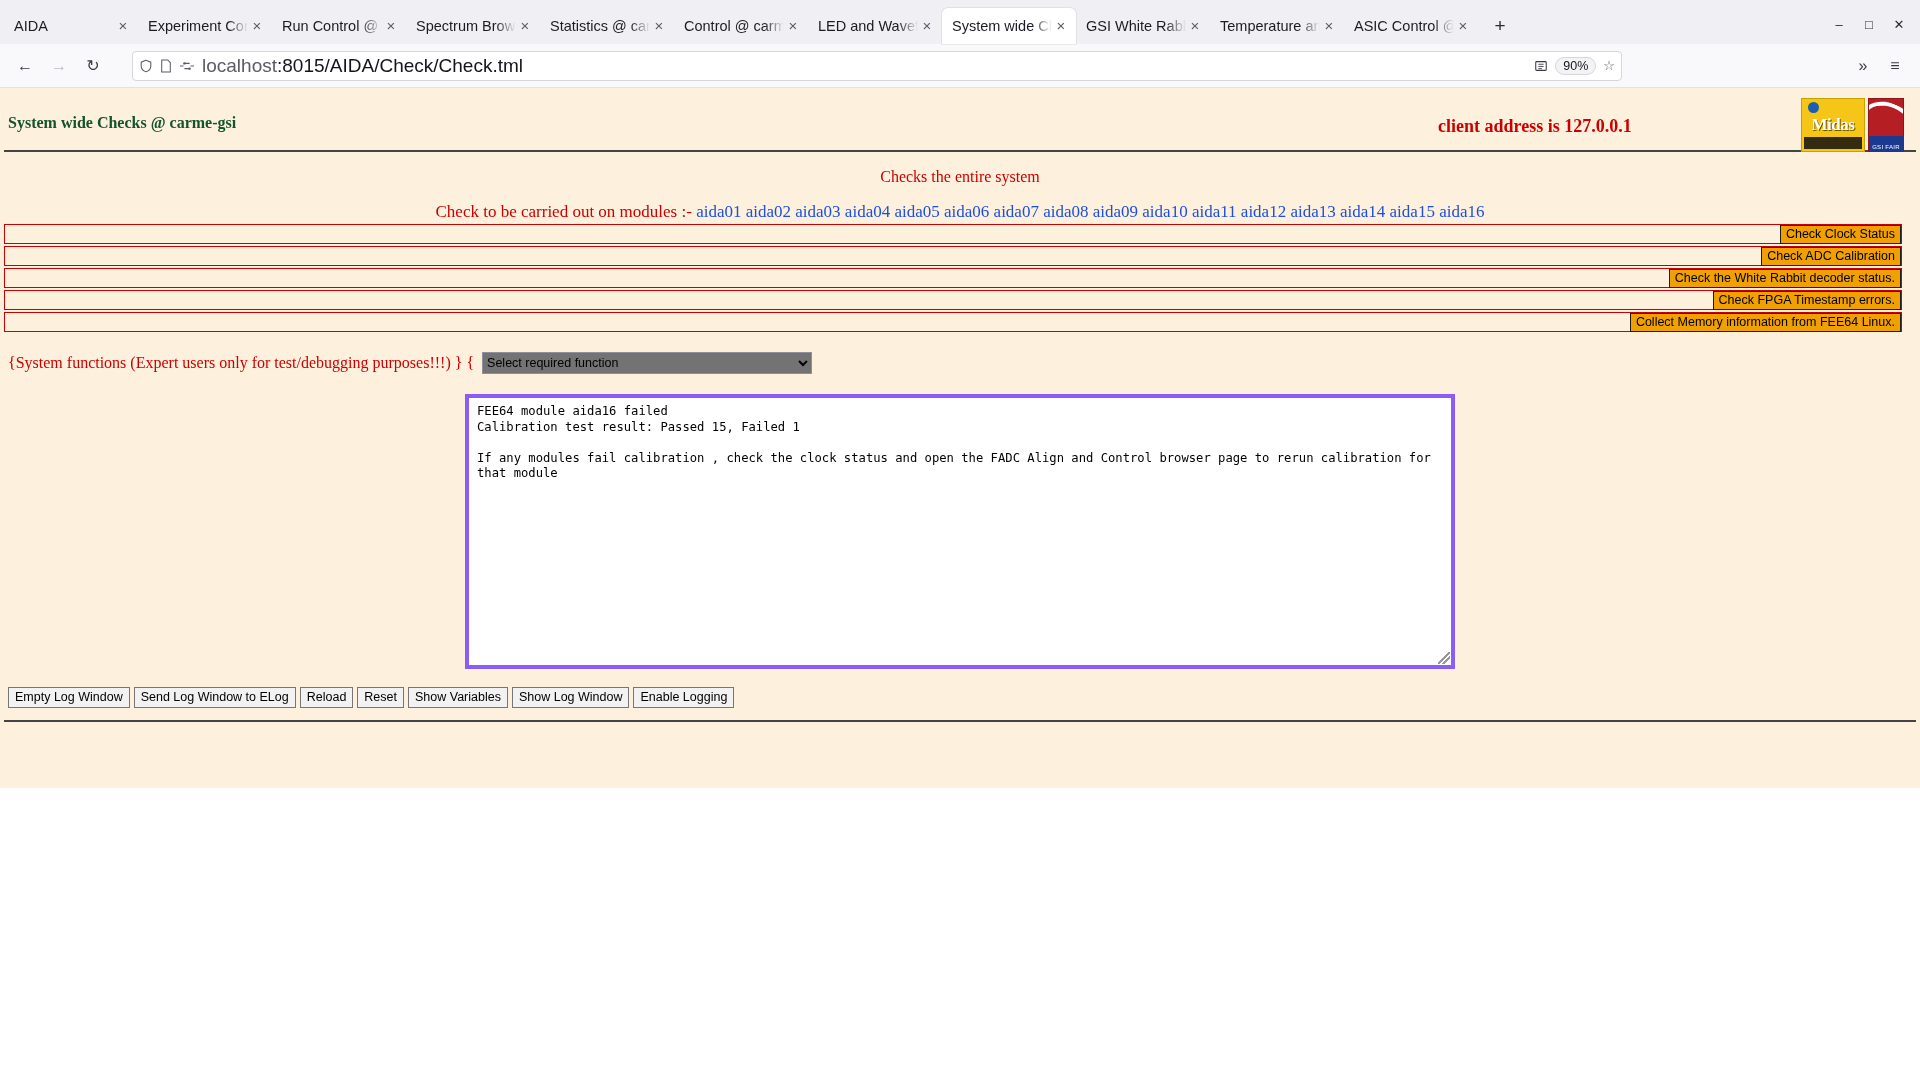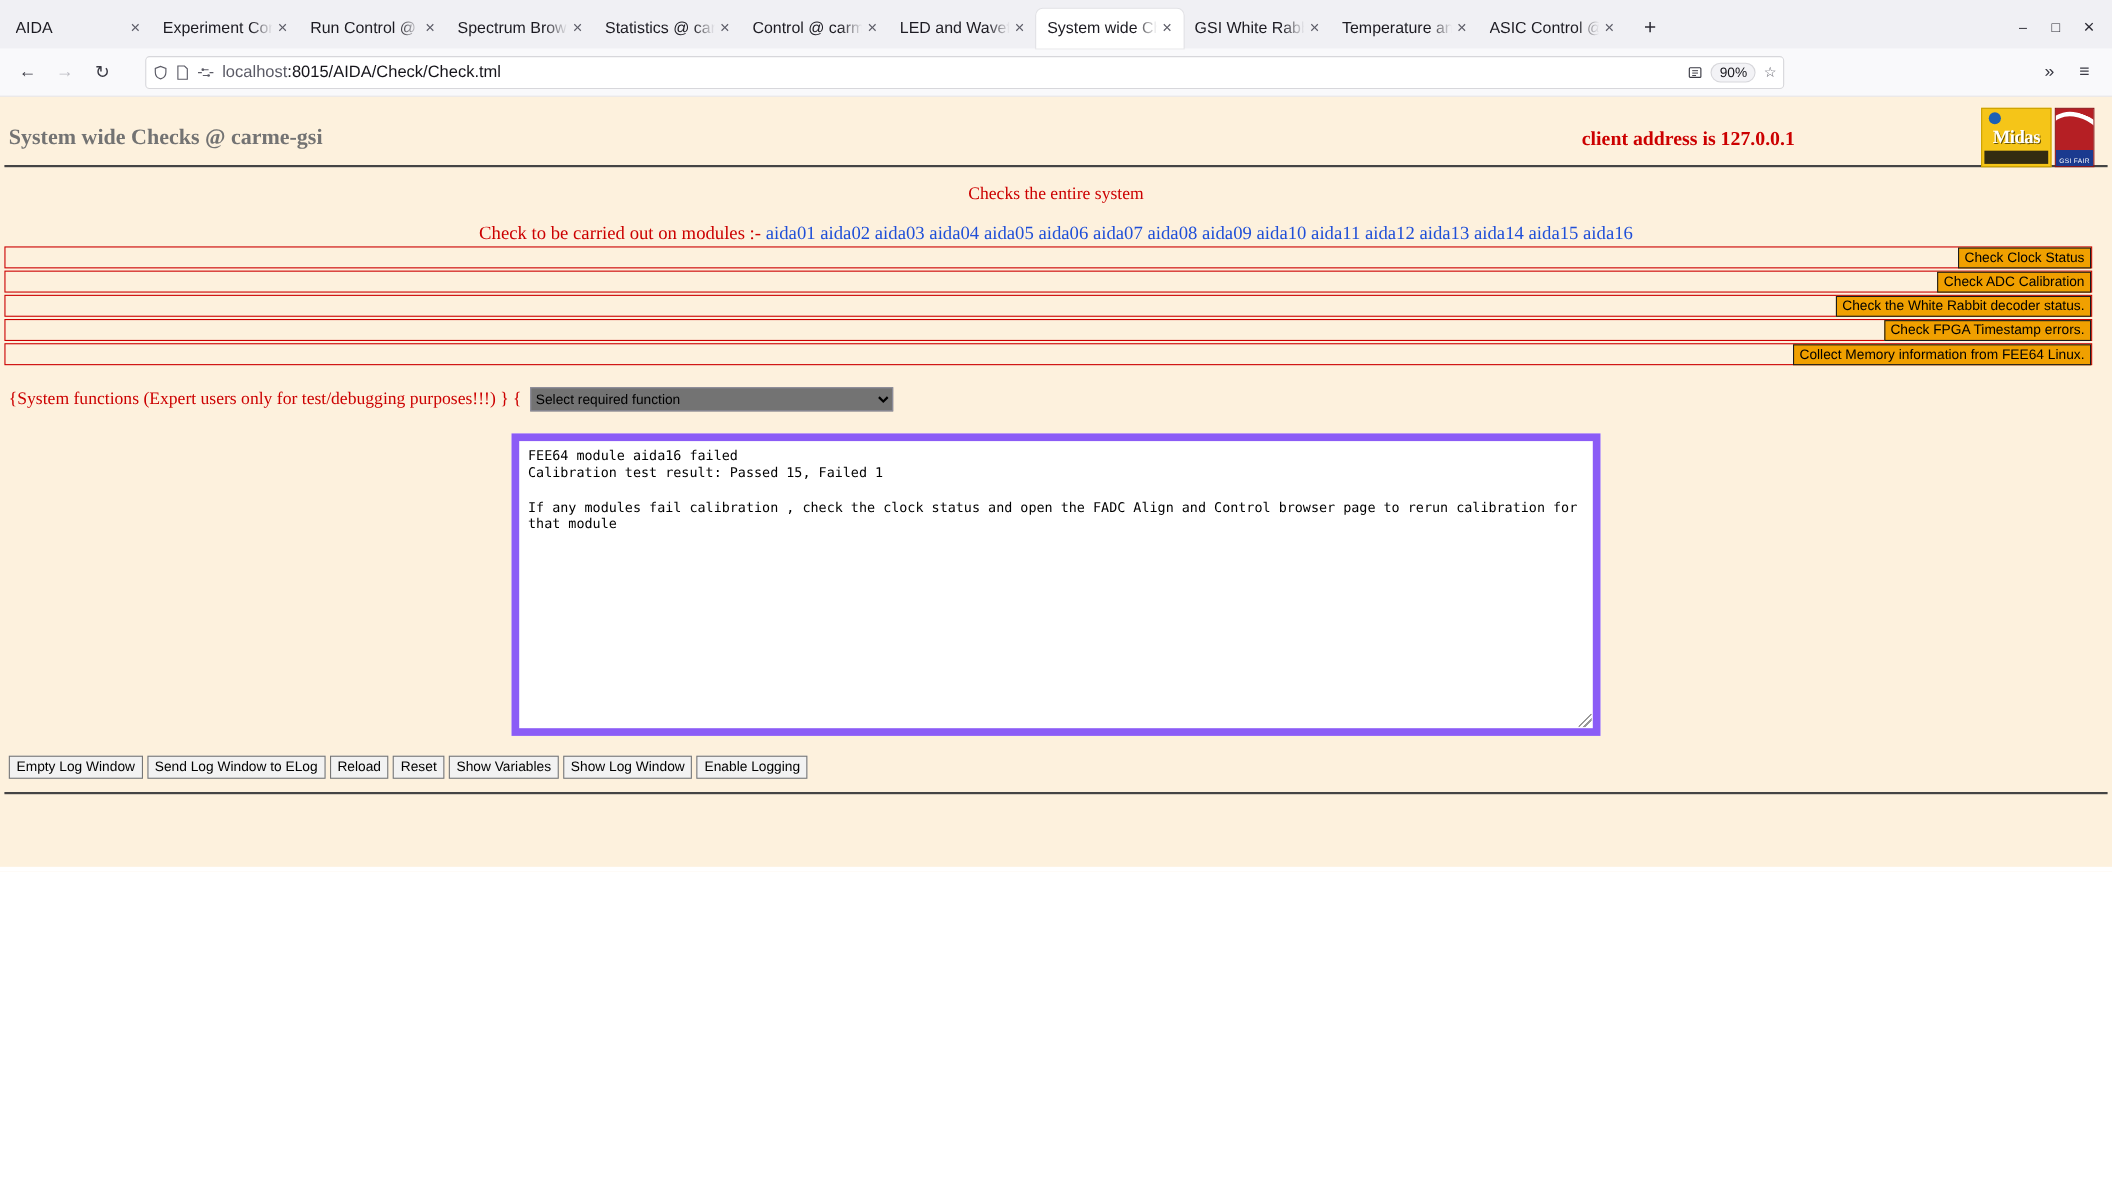--- a/index.html
+++ b/index.html
@@ -132,21 +132,21 @@
     gap: 7px;
   }
   .urlbar .u-icon {
     color: #5b5b66;
     font-size: 13px;
     display: flex;
     align-items: center;
   }
   .urlbar .url-text {
     flex: 1 1 auto;
-    font-size: 15px;
+    font-size: 19px;
     color: #15141a;
     white-space: nowrap;
     overflow: hidden;
   }
   .urlbar .url-text .host { color: #5b5b66; }
   .zoom-badge {
     font-size: 12.5px;
     color: #15141a;
     border: 1px solid #d7d7db;
     border-radius: 10px;
@@ -169,23 +169,23 @@
   }
   .hdr {
     display: flex;
     align-items: flex-start;
     padding: 18px 18px 0 8px;
     height: 62px;
     box-sizing: border-box;
     position: relative;
   }
   .hdr-title {
-    color: #737373;
+    color: #14532d;
     font-weight: bold;
-    font-size: 20px;
+    font-size: 16px;
     font-family: "Liberation Serif", serif;
     margin-top: 8px;
     text-align: center;
   }
   .hdr-client {
     color: #cc0000;
     font-weight: bold;
     font-size: 18px;
     font-family: "Liberation Serif", serif;
     position: absolute;
@@ -301,21 +301,21 @@
   }
 
   .logwrap {
     display: flex;
     justify-content: center;
     margin-top: 20px;
   }
   .logbox {
     width: 990px;
     height: 275px;
-    border: 7px solid #8b5cf6;
+    border: 4px solid #8b5cf6;
     background: #ffffff;
     box-sizing: border-box;
     padding: 6px 8px;
     font-family: "DejaVu Sans Mono", monospace;
     font-size: 12.2px;
     line-height: 15.5px;
     color: #000;
     white-space: pre-wrap;
     position: relative;
     overflow: hidden;

